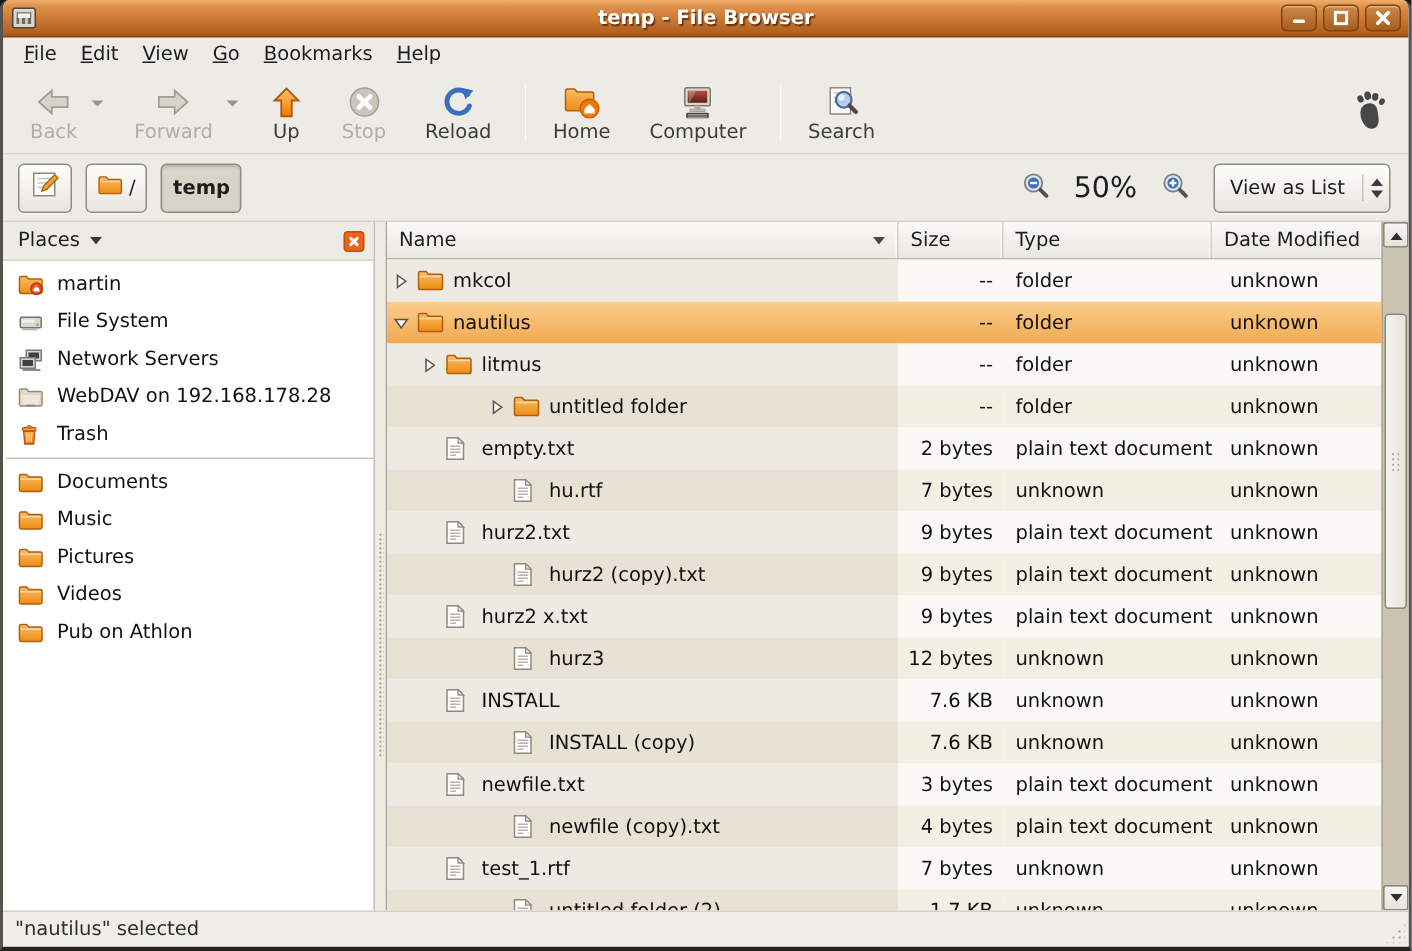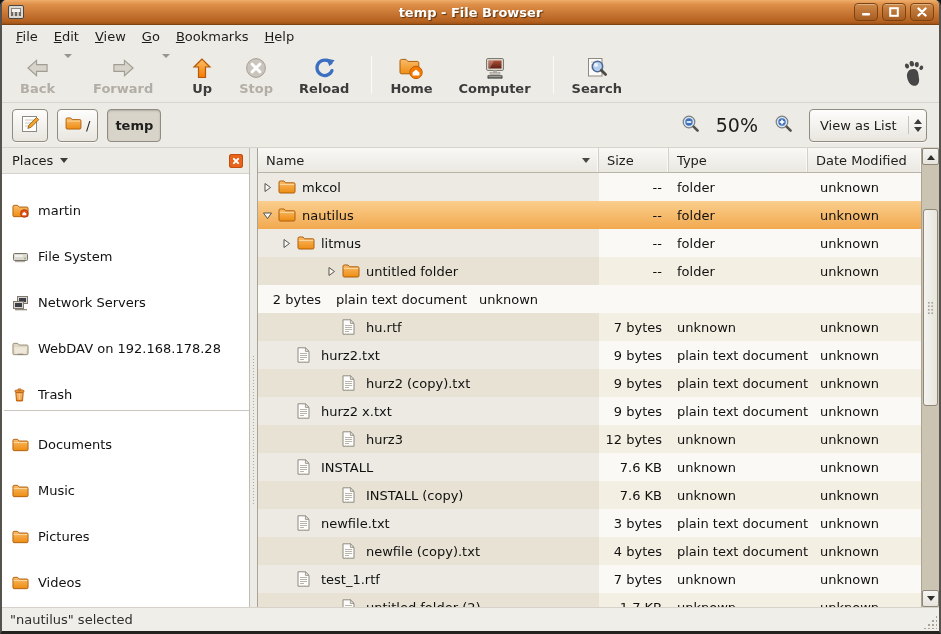--- a/index.html
+++ b/index.html
@@ -22,21 +22,21 @@
     box-shadow:inset 0 1px 0 rgba(255,255,255,.35); position:relative; }
   .win-btn svg { position:absolute; inset:0; margin:auto; display:block; }
 
   
   .menubar { height:23px; flex:0 0 23px; display:flex; align-items:center; padding-left:6px; background:#EDEBE6; font-size:13px; color:#1d1d1d; }
   .menu-item { padding:15px 8px; cursor:default; }
   .menu-item .mn { text-decoration:underline; }
 
   
   .toolbar { height:55px; flex:0 0 55px; display:flex; align-items:center; padding:0 8px 0 10px; border-bottom:1px solid #D9D5CC; background:#EDEBE6; }
-  .tb-item { display:flex; margin-right:10px;font-weight:bold; }
+  .tb-item { display:flex; align-items:center; margin-right:10px; }
   .tb-btn { display:flex; flex-direction:column; align-items:center; padding:3px 8px 1px; border-radius:3px; }
   .tb-label { font-size:13px; color:#3c3c3c; margin-top:1px; white-space:nowrap; }
   .tb-item.disabled .tb-label { color:#b2aea6; }
   .tb-icon { height:24px; display:flex; align-items:center; }
   .tb-dd { width:14px; height:30px; display:flex; align-items:center; justify-content:center; margin-left:-2px; margin-top:-12px; }
   .tb-dd i { width:0; height:0; border:4px solid transparent; border-top-color:#9a958c; margin-top:4px; }
   .tb-sep { width:1px; height:38px; background:#D6D2C9; border-right:1px solid #fbfaf8; margin:0 10px 0 4px; }
   .tb-logo { margin-left:auto; margin-right:6px; }
 
   
@@ -58,21 +58,21 @@
   
   .main { flex:1 1 auto; display:flex; min-height:0; background:#EDEBE6; }
 
   .sidebar { width:248px; flex:0 0 248px; background:#fff; border-right:1px solid #C0BCB1; display:flex; flex-direction:column; }
   .sb-header { height:26px; flex:0 0 26px; background:#EDEBE6; border-bottom:1px solid #D6D2C9; display:flex; align-items:center; padding:0 6px 0 10px; font-size:13px; color:#1d1d1d; }
   .sb-header .caret { width:0;height:0;border:4px solid transparent;border-top:5px solid #3c3c3c;margin-left:7px;margin-top:4px; }
   .sb-close { margin-left:auto; width:14px; height:14px; background:#E8641B; border-radius:3px; position:relative; box-shadow:inset 0 0 0 1px #c24f0e; }
   .sb-close::before, .sb-close::after { content:""; position:absolute; left:3px; right:3px; top:6px; height:2px; background:#fff; border-radius:1px; }
   .sb-close::before { transform:rotate(45deg); } .sb-close::after { transform:rotate(-45deg); }
   .places { padding-top:3px; }
-  .place-item { height:25px; display:flex; align-items:center; padding-left:10px; font-size:13px; color:#111;margin-top:21px; }
+  .place-item { height:25px; display:flex; align-items:center; padding-left:10px; font-size:13px; color:#111; }
   .place-item .icon { width:17px; height:16px; margin-right:9px; display:flex; align-items:center; }
   .place-sep { height:1px; background:#CAC6BD; margin:3px 0 3px 2px; }
 
   .splitter { width:7px; flex:0 0 7px; background:#EDEBE6; position:relative; }
   .splitter .grip { position:absolute; top:207px; height:150px; left:2px; width:4px;
     background-image:radial-gradient(circle, #A9A498 34%, transparent 36%); background-size:3px 3px; }
 
   .list { flex:1 1 auto; display:flex; min-width:0; border-left:1px solid #A8A399;justify-content:space-between; }
   .list-main { flex:1 1 auto; display:flex; flex-direction:column; min-width:0; }
   .list-header { height:25px; flex:0 0 25px; display:flex; background:linear-gradient(#F9F8F5,#EAE8E1); border-bottom:1px solid #B8B4A8; font-size:13px; color:#1d1d1d; }
@@ -558,20 +558,37 @@
                     <path d="M1.8 4.4 H16.2" stroke="#FCD9A4"></path>
                   </svg>
                 </span>
                 <span>untitled folder</span>
               </div>
               <div class="cell c-size">--</div>
               <div class="cell c-type">folder</div>
               <div class="cell c-date">unknown</div>
             </div>
             <div class="row even">
+              <div class="cell c-name">
+                <span style="width:23px;flex:0 0 23px"></span>
+                <span class="expander"></span>
+                <span class="name-icon">
+                  <svg width="13" height="16" viewBox="0 0 13 16">
+                    <path d="M1 .8 H8.4 L12 4.4 V15.2 H1 Z" fill="#FDFDFC" stroke="#8F8A80"></path>
+                    <path d="M8.4 .8 V4.4 H12 Z" fill="#E8E6E0" stroke="#8F8A80" stroke-width=".8"></path>
+                    <g stroke="#B9B5AC">
+                      <line x1="3" y1="6.5" x2="10" y2="6.5"></line>
+                      <line x1="3" y1="8.5" x2="10" y2="8.5"></line>
+                      <line x1="3" y1="10.5" x2="10" y2="10.5"></line>
+                      <line x1="3" y1="12.5" x2="7" y2="12.5"></line>
+                    </g>
+                  </svg>
+                </span>
+                <span>empty.txt</span>
+              </div>
               <div class="cell c-size">2 bytes</div>
               <div class="cell c-type">plain text document</div>
               <div class="cell c-date">unknown</div>
             </div>
             <div class="row odd">
               <div class="cell c-name">
                 <span style="width:23px;flex:0 0 23px"></span>
                 <span class="expander"></span>
                 <span class="name-icon">
                   <svg width="13" height="16" viewBox="0 0 13 16">

